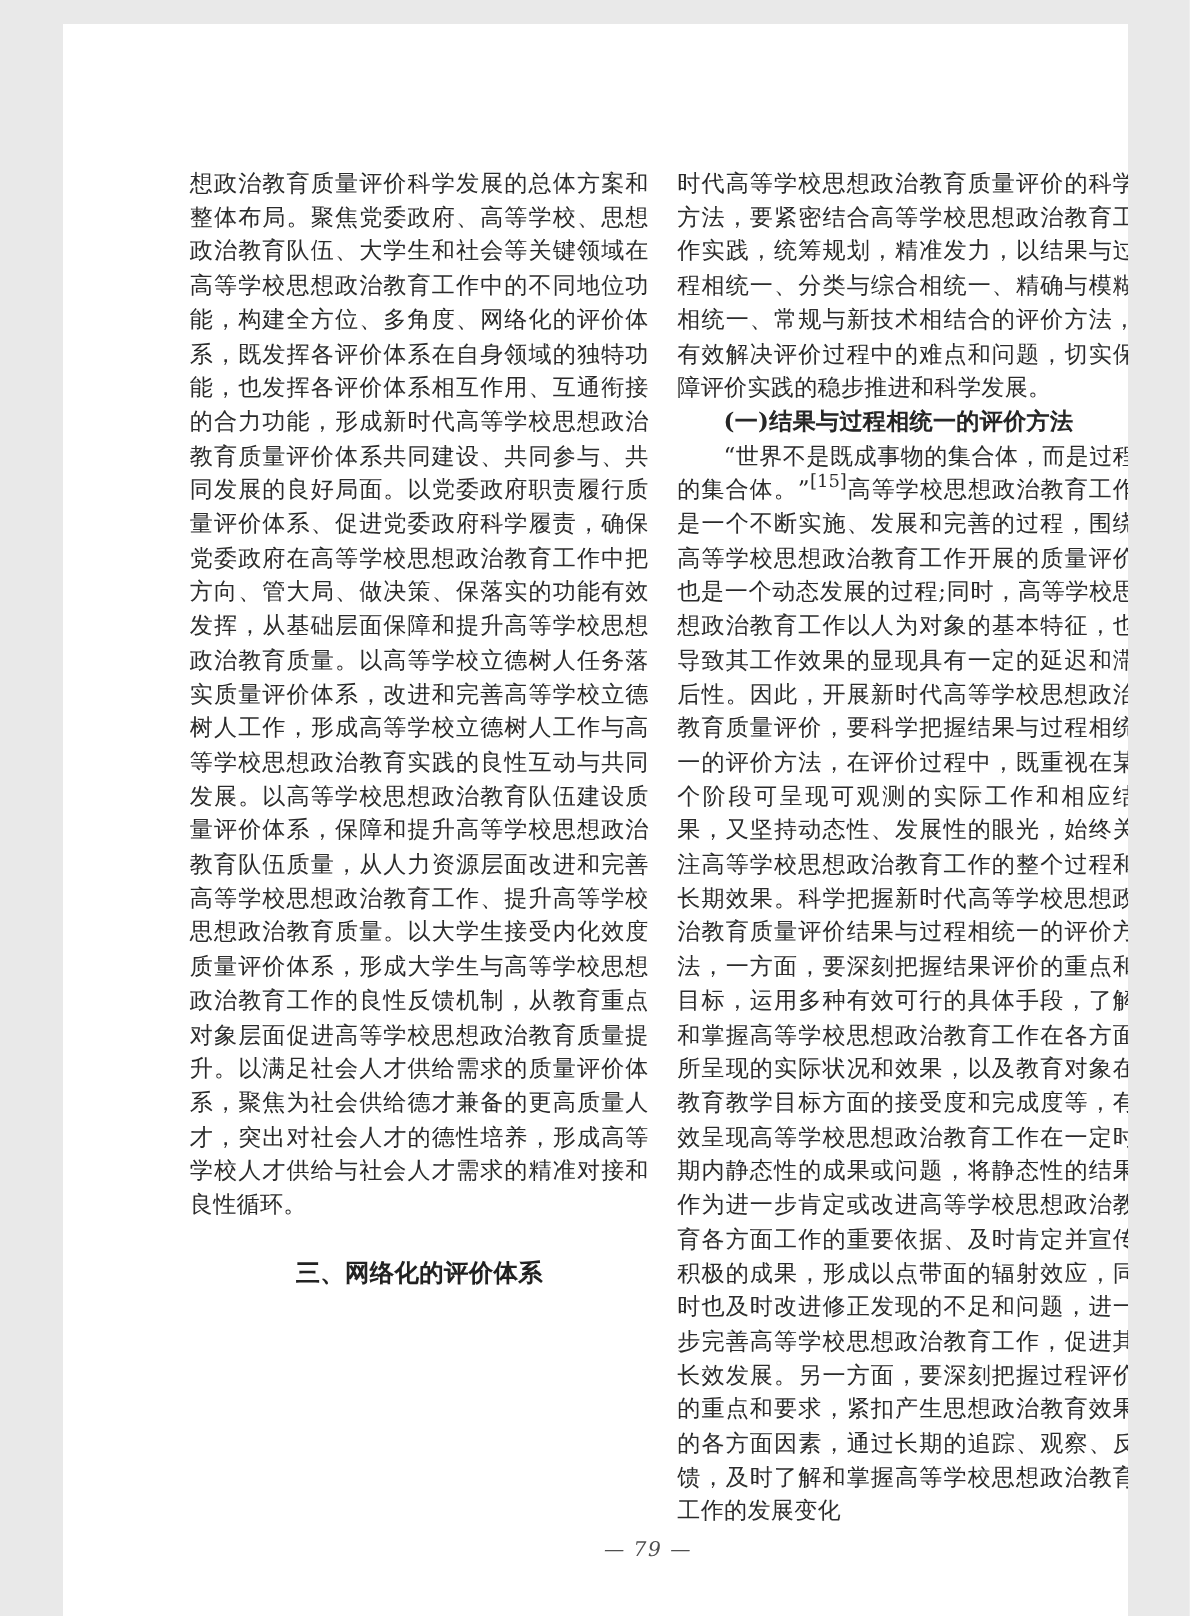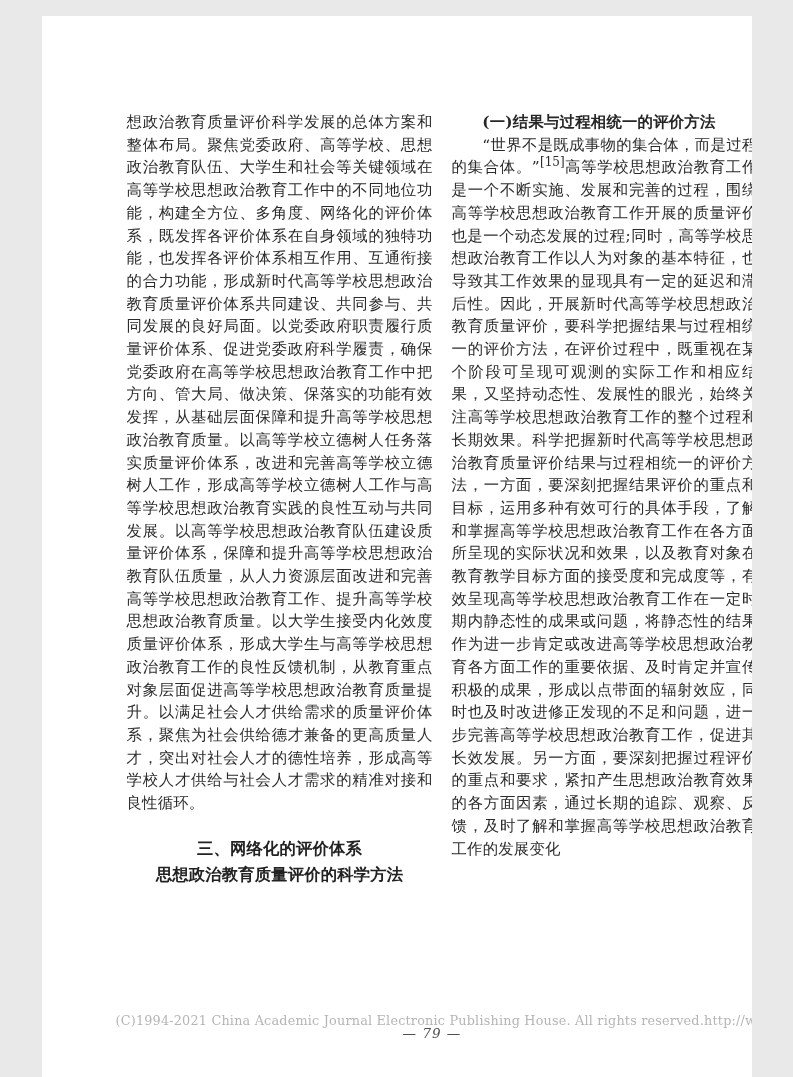--- a/index.html
+++ b/index.html
@@ -80,31 +80,27 @@
 <body>
 
 <div class="page">
 
   <div class="columns">
 
     <div class="col">
       <p>想政治教育质量评价科学发展的总体方案和整体布局。聚焦党委政府、高等学校、思想政治教育队伍、大学生和社会等关键领域在高等学校思想政治教育工作中的不同地位功能，构建全方位、多角度、网络化的评价体系，既发挥各评价体系在自身领域的独特功能，也发挥各评价体系相互作用、互通衔接的合力功能，形成新时代高等学校思想政治教育质量评价体系共同建设、共同参与、共同发展的良好局面。以党委政府职责履行质量评价体系、促进党委政府科学履责，确保党委政府在高等学校思想政治教育工作中把方向、管大局、做决策、保落实的功能有效发挥，从基础层面保障和提升高等学校思想政治教育质量。以高等学校立德树人任务落实质量评价体系，改进和完善高等学校立德树人工作，形成高等学校立德树人工作与高等学校思想政治教育实践的良性互动与共同发展。以高等学校思想政治教育队伍建设质量评价体系，保障和提升高等学校思想政治教育队伍质量，从人力资源层面改进和完善高等学校思想政治教育工作、提升高等学校思想政治教育质量。以大学生接受内化效度质量评价体系，形成大学生与高等学校思想政治教育工作的良性反馈机制，从教育重点对象层面促进高等学校思想政治教育质量提升。以满足社会人才供给需求的质量评价体系，聚焦为社会供给德才兼备的更高质量人才，突出对社会人才的德性培养，形成高等学校人才供给与社会人才需求的精准对接和良性循环。</p>
       <div class="section-heading">
         <div>三、网络化的评价体系</div>
-        <div>思想政治教育质量评价的科学方法</div>
       </div>
     </div>
 
     <div class="col">
+      <p>时代高等学校思想政治教育质量评价的科学方法，要紧密结合高等学校思想政治教育工作实践，统筹规划，精准发力，以结果与过程相统一、分类与综合相统一、精确与模糊相统一、常规与新技术相结合的评价方法，有效解决评价过程中的难点和问题，切实保障评价实践的稳步推进和科学发展。</p>
       <p class="subsection-heading">(一)结果与过程相统一的评价方法</p>
       <p class="indent"><span>“世界不是既成事物的集合体，而是过程的集合体。”</span><sup class="footnote-ref">[15]</sup><span>高等学校思想政治教育工作是一个不断实施、发展和完善的过程，围绕高等学校思想政治教育工作开展的质量评价也是一个动态发展的过程;同时，高等学校思想政治教育工作以人为对象的基本特征，也导致其工作效果的显现具有一定的延迟和滞后性。因此，开展新时代高等学校思想政治教育质量评价，要科学把握结果与过程相统一的评价方法，在评价过程中，既重视在某个阶段可呈现可观测的实际工作和相应结果，又坚持动态性、发展性的眼光，始终关注高等学校思想政治教育工作的整个过程和长期效果。科学把握新时代高等学校思想政治教育质量评价结果与过程相统一的评价方法，一方面，要深刻把握结果评价的重点和目标，运用多种有效可行的具体手段，了解和掌握高等学校思想政治教育工作在各方面所呈现的实际状况和效果，以及教育对象在教育教学目标方面的接受度和完成度等，有效呈现高等学校思想政治教育工作在一定时期内静态性的成果或问题，将静态性的结果作为进一步肯定或改进高等学校思想政治教育各方面工作的重要依据、及时肯定并宣传积极的成果，形成以点带面的辐射效应，同时也及时改进修正发现的不足和问题，进一步完善高等学校思想政治教育工作，促进其长效发展。另一方面，要深刻把握过程评价的重点和要求，紧扣产生思想政治教育效果的各方面因素，通过长期的追踪、观察、反馈，及时了解和掌握高等学校思想政治教育工作的发展变化</span></p>
     </div>
 
   </div>
 
-  <div class="footer-copyright">
-    <span>(C)1994-2021 China Academic Journal Electronic Publishing House. All rights reserved.</span>
-    <span>http://www.cnki.net</span>
-  </div>
 
   <div class="page-number">— 79 —</div>
 
 </div>
 
 </body></html>

